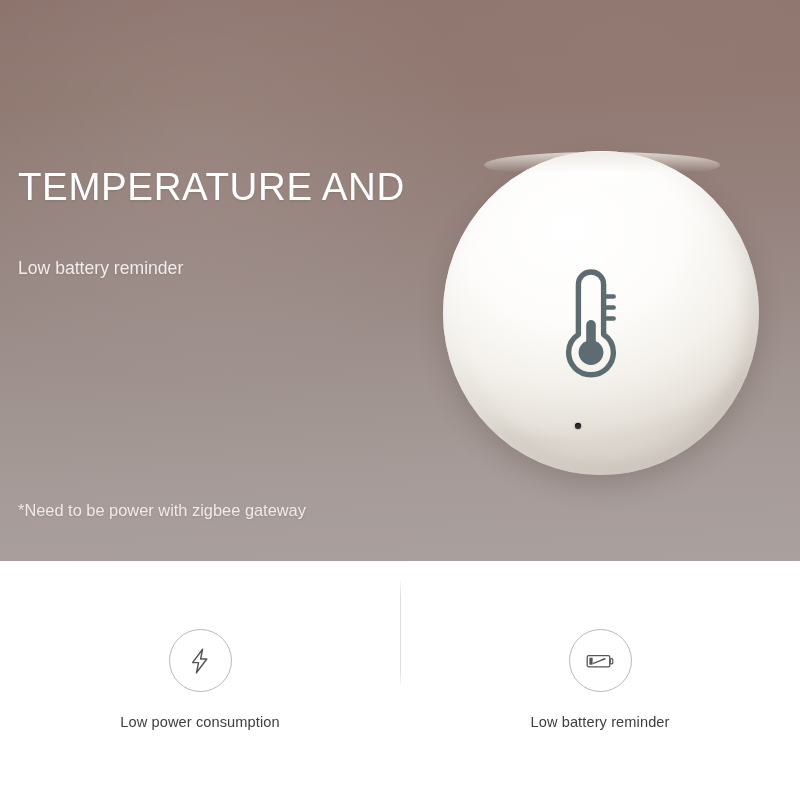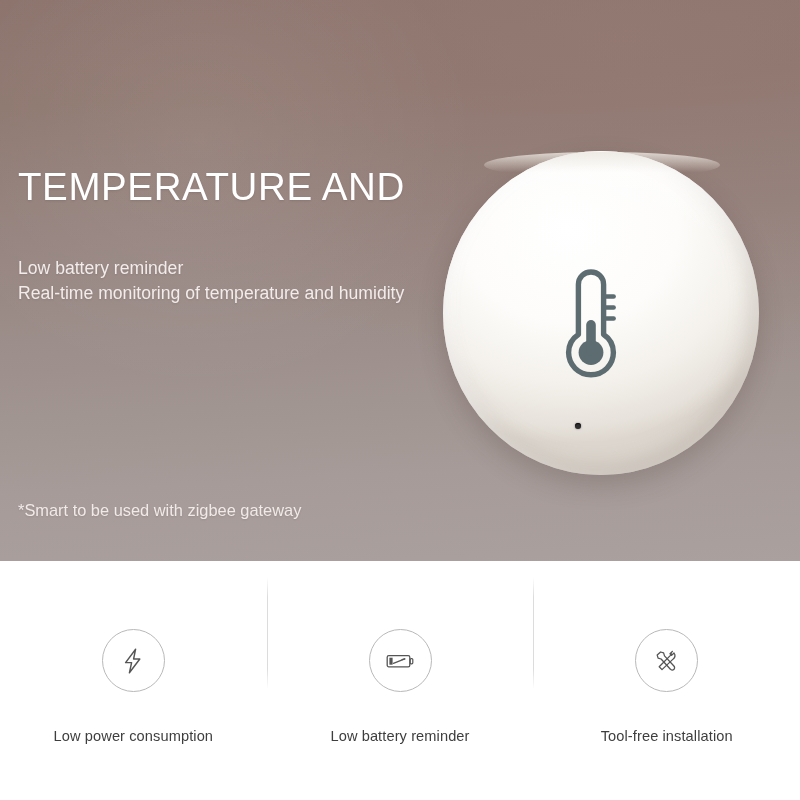--- a/index.html
+++ b/index.html
@@ -166,21 +166,20 @@
     background: #ffffff;
     display: flex;
   }
   .feature {
     position: relative;
     flex: 1 1 25%;
     display: flex;
     flex-direction: column;
     align-items: center;
     padding-top: 68px;
-    gap: 14px;
   }
   .feature + .feature::before {
     content: "";
     position: absolute;
     left: 0;
     top: 16px;
     width: 1px;
     height: 112px;
     background: linear-gradient(180deg, rgba(215,215,215,0) 0%, #dcdcdc 18%, #dcdcdc 82%, rgba(215,215,215,0) 100%);
   }
@@ -209,24 +208,23 @@
 
   <div class="hero">
     <div class="hero-sheen"></div>
 
     <div class="headline">
       <span class="hl-line">TEMPERATURE AND</span>
     </div>
 
     <div class="sub-list">
       <span class="sub-line">Low battery reminder</span>
-      <span class="sub-line">Real-time monitoring of temperature and humidity</span>
-    </div>
-
-    <div class="footnote">*Smart to be used with zigbee gateway</div>
+    </div>
+
+    <div class="footnote">*Need to be power with zigbee gateway</div>
 
     <div class="device-wrap">
       <div class="device-shadow"></div>
       <div class="device-body"></div>
       <div class="device-rim"></div>
       <div class="device-top-edge"></div>
 
       <svg class="thermo-icon" viewBox="0 0 62 118">
         <path d="M31 8
                  C 38.2 8 43.6 13.4 43.6 20.4
@@ -266,32 +264,15 @@
           <rect x="26.2" y="12.6" width="2.6" height="5.2" rx="1" fill="none" stroke="#555555" stroke-width="1.2"></rect>
           <rect x="5.4" y="11.7" width="3.2" height="7.0" fill="#555555"></rect>
           <path d="M9.4 17.4 L20.8 12.9" fill="none" stroke="#555555" stroke-width="1.2" stroke-linecap="round"></path>
           <path d="M20.8 12.9 L18.0 13.6" fill="none" stroke="#555555" stroke-width="1.2" stroke-linecap="round"></path>
         </svg>
       </div>
       <div class="f-label">Low battery reminder</div>
     </div>
 
 
-    <div class="feature">
-      <div class="f-circle">
-        <svg width="32" height="32" viewBox="0 0 32 32">
-          <g fill="none" stroke="#555555" stroke-width="1.3" stroke-linejoin="round" stroke-linecap="round">
-            <path d="M21.4 6.4 L19.0 8.8 L20.6 10.4 L23.0 8.0
-                     C 24.4 10.0 23.9 12.5 22.3 13.9
-                     L 11.0 24.6 L 8.2 21.8 L 19.2 10.6
-                     C 20.6 9.0 19.8 7.2 21.4 6.4 Z"></path>
-            <path d="M9.6 7.0 L12.6 7.9 L13.5 10.9 L22.9 21.0
-                     C 23.9 22.1 23.8 23.6 22.8 24.5
-                     C 21.8 25.4 20.3 25.3 19.4 24.2
-                     L 10.1 14.0 L 7.1 13.1 L 6.2 10.1 Z"></path>
-          </g>
-        </svg>
-      </div>
-      <div class="f-label">Tool-free installation</div>
-    </div>
 
   </div>
 </div>
 
 </body></html>

